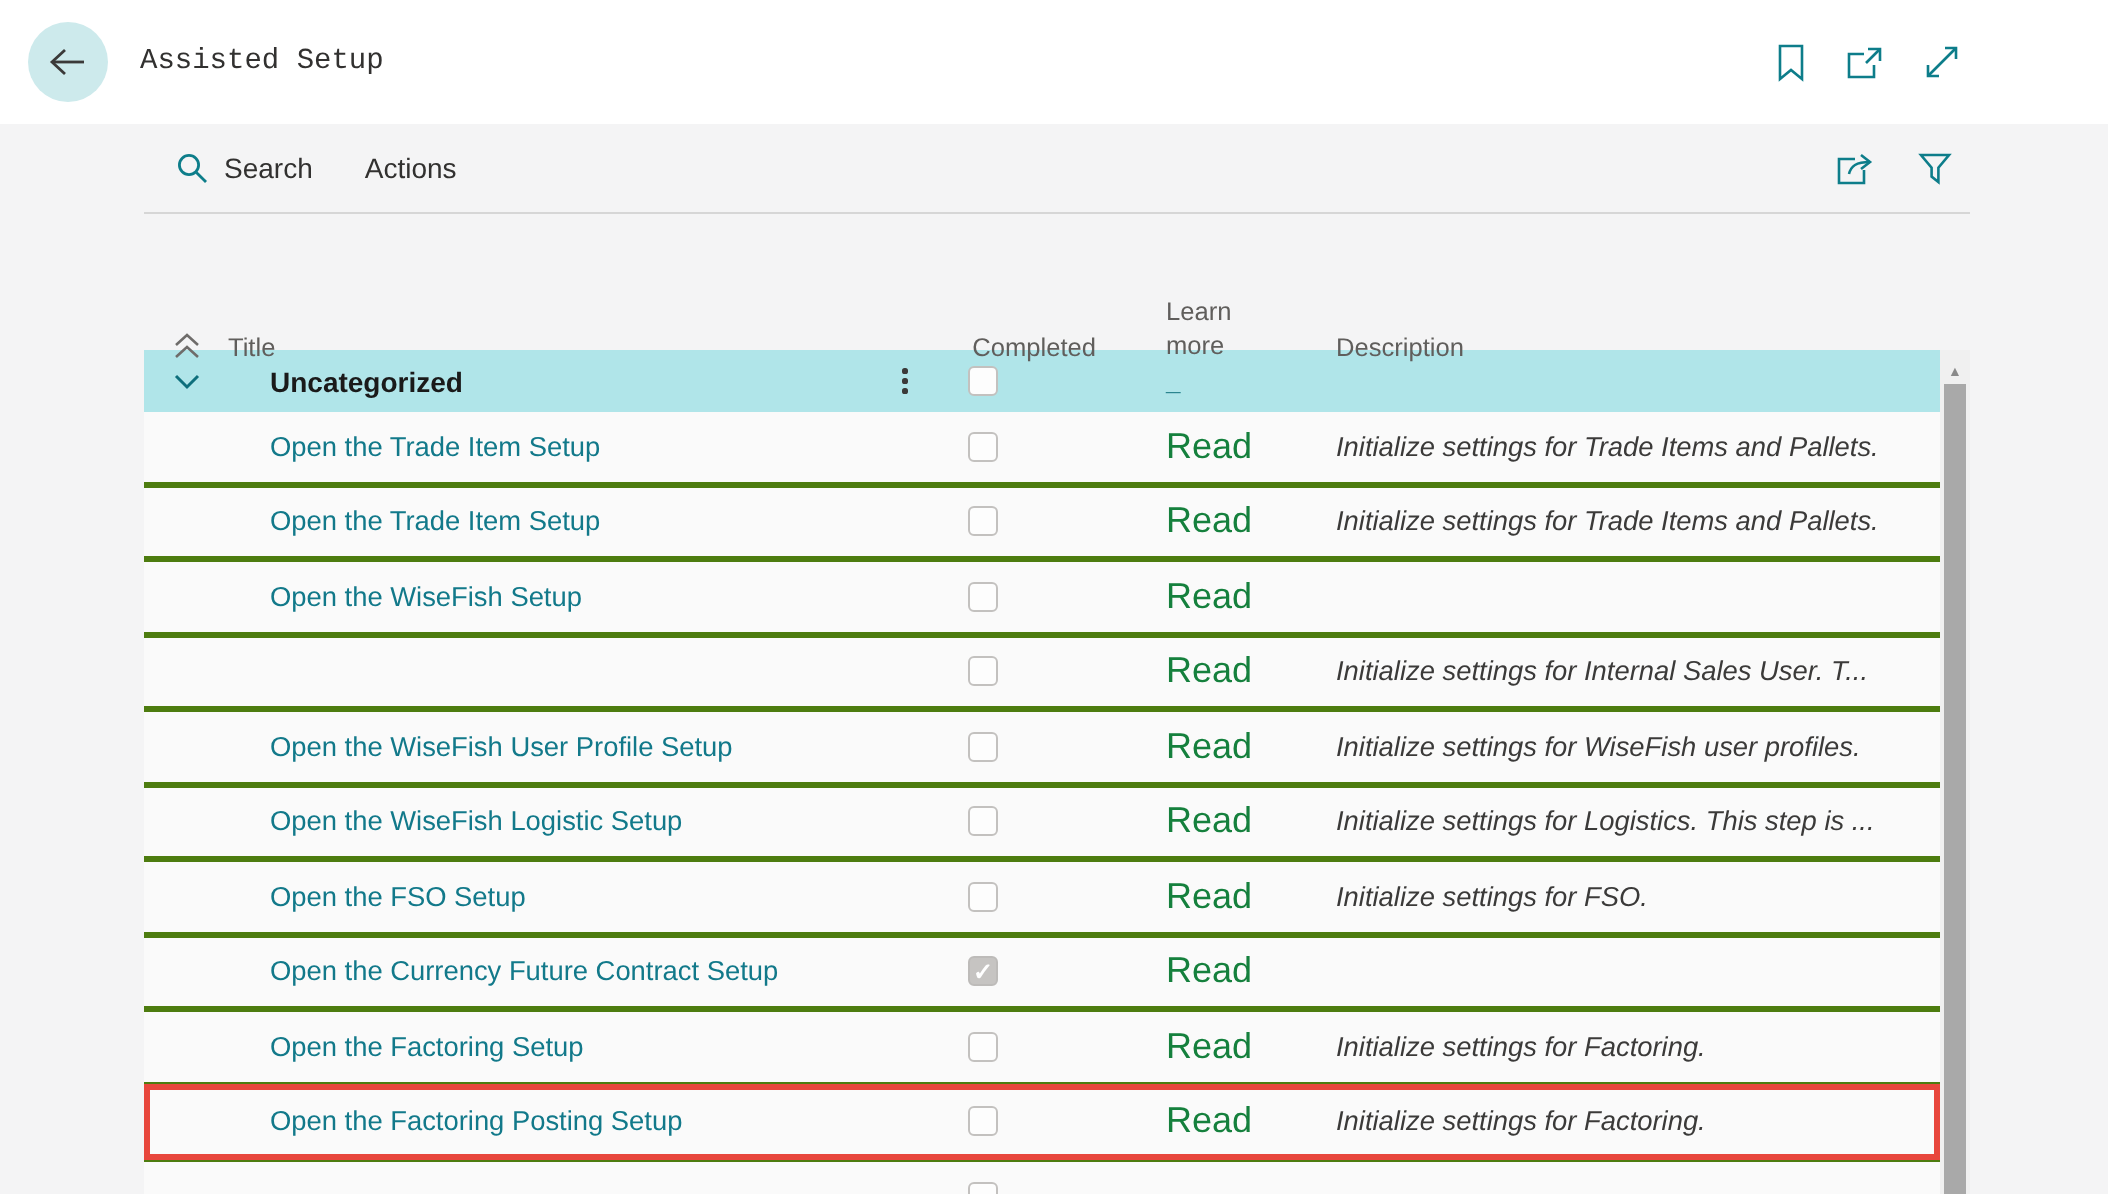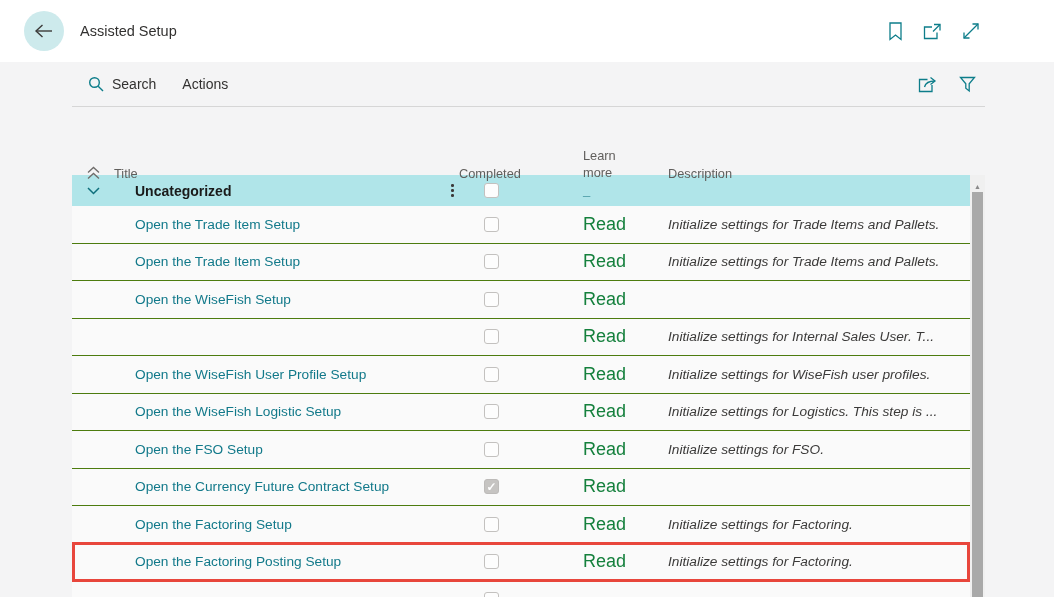--- a/index.html
+++ b/index.html
@@ -7,21 +7,22 @@
   body {
     font-family:"Liberation Sans", sans-serif;
     background:#f4f4f5;
     position:relative;
     color:#3b3a39;
   }
   
   .app-header {
     position:absolute; top:0; left:0; right:0; height:62px;
     background:#ffffff; display:flex; align-items:center;
-    padding-left:24px;
+    padding-left:14px;
+    font-family:Liberation Mono, monospace;
   }
   .back-btn {
     width:40px; height:40px; border-radius:50%;
     background:#cdeaec; border:none;
     display:flex; align-items:center; justify-content:center;
     cursor:pointer; flex:0 0 auto;
   }
   .page-title { margin-left:16px; font-size:14.5px; color:#323130; }
   .header-icons {
     margin-left:auto; margin-right:74px;
@@ -44,21 +45,21 @@
   .grid-cols {
     display:grid;
     grid-template-columns:42px 345px 100px 88px 1fr;
     width:898px;
   }
   .table-header {
     height:68px; align-items:end; padding-bottom:11px;
     color:#605e5c; font-size:12.8px;
   }
   .col-collapse { display:flex; justify-content:center; }
-  .col-completed { text-align:left; padding-right:11px; }
+  .col-completed { text-align:right; padding-right:11px; }
   .col-learnmore { padding-left:24px; line-height:17px; }
   .col-description { padding-left:21px; }
   .header-label { cursor:pointer;margin-top:40px; }
 
   .group-row {
     height:31px; background:#b0e5e9; align-items:center;
   }
   .group-chevron { display:flex; justify-content:center; cursor:pointer; background:none; border:none; }
   .group-title-cell { display:flex; align-items:center; }
   .group-label {
@@ -68,21 +69,21 @@
   .dots-menu {
     margin-left:auto; margin-right:2px; cursor:pointer;
     background:none; border:none;
     display:flex; flex-direction:column; gap:2.5px; padding:3px;
   }
   .dots-menu i { width:2.6px; height:2.6px; background:#3b3a39; border-radius:50%; }
   .group-underscore { padding-left:24px; color:#0e6f7c; font-weight:700; font-size:13px; }
 
   .row {
     height:37.5px; align-items:center;
-    background:#fafafa; border-bottom:1px solid #4d7c0f;
+    background:#fafafa; border-bottom:3px solid #4d7c0f;
     position:relative;
   }
   .row-title-link {
     grid-column:2; margin-left:21px; font-size:13.7px;
     color:#12798a; cursor:pointer; white-space:nowrap; overflow:hidden;
   }
   .checkbox {
     grid-column:3; margin-left:25px;
     width:15px; height:15px; border:1px solid #c3c1bf; border-radius:3px;
     background:#fdfdfd; position:relative; cursor:pointer;

